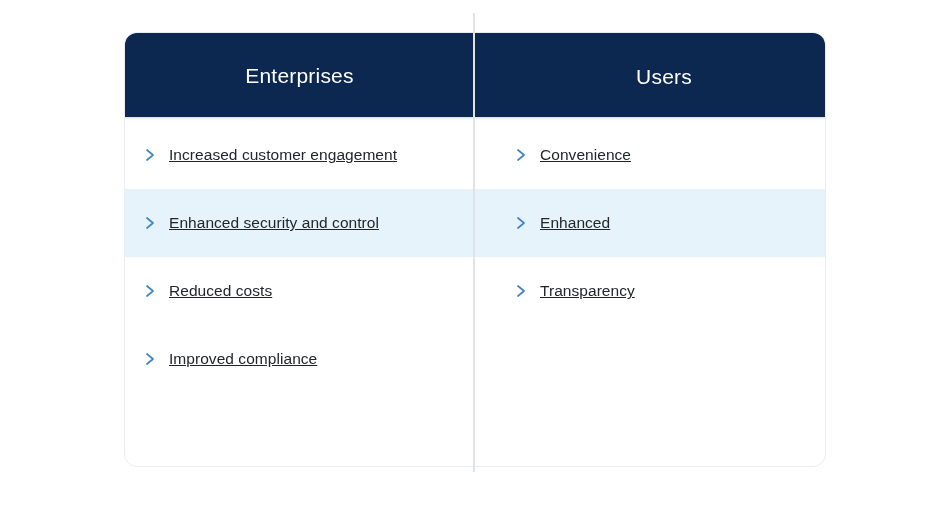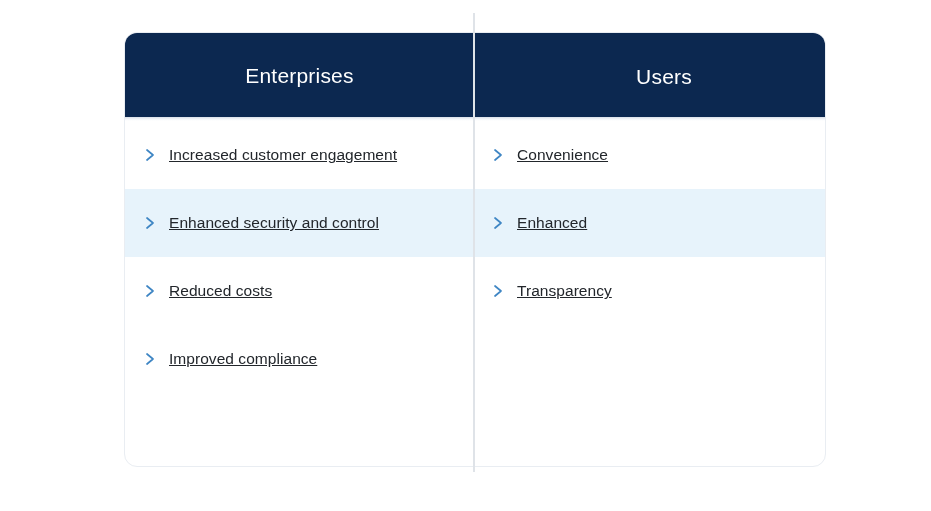--- a/index.html
+++ b/index.html
@@ -90,21 +90,21 @@
   }
   .trow.shaded { background: #e7f3fb; }
 
   .cell {
     display: flex;
     align-items: center;
     box-sizing: border-box;
     height: 68px;
   }
   .cell-left  { flex: 0 0 349px; padding-left: 19px; }
-  .cell-right { flex: 0 0 351px; padding-left: 18px; }
+  .cell-right { flex: 0 0 351px; padding-left: 24px; margin-left: 17px; }
 
   .chev {
     flex: 0 0 auto;
     width: 13px;
     height: 16px;
     margin-right: 12px;
     display: block;
   }
   .chev svg { display: block; }
 

